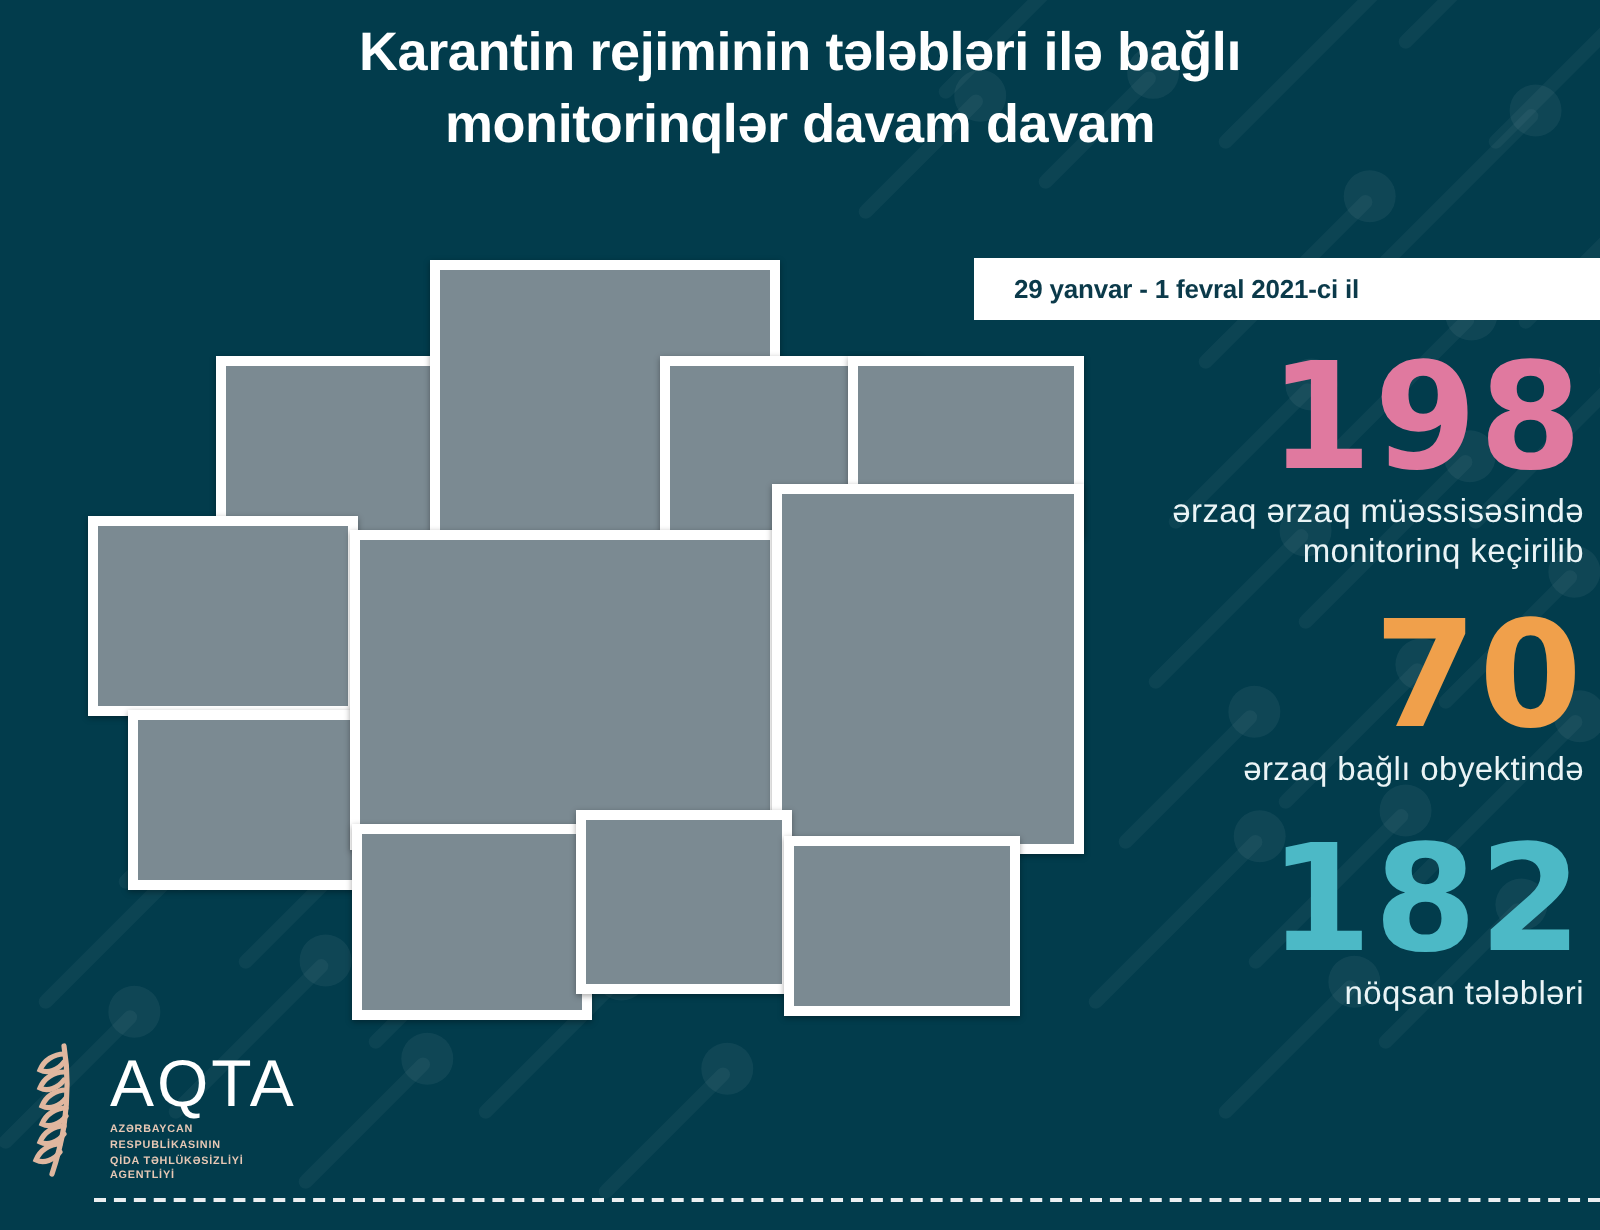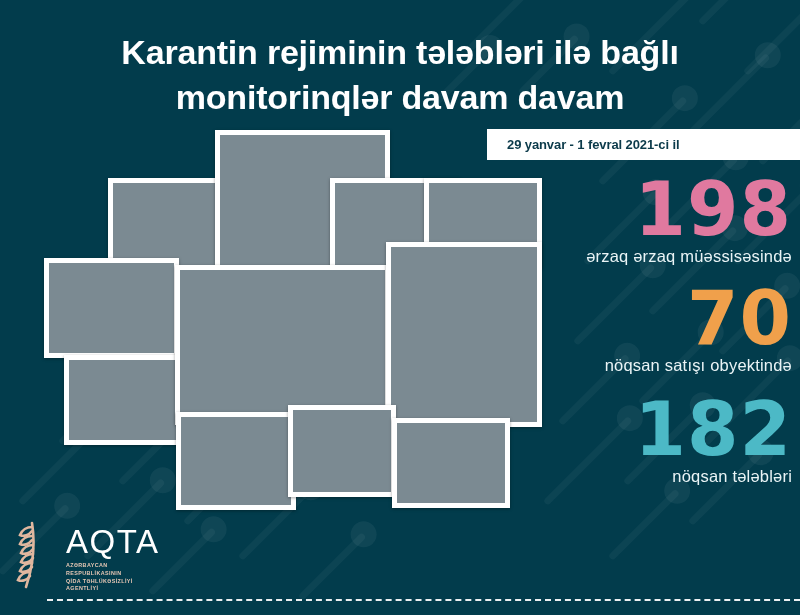--- a/index.html
+++ b/index.html
@@ -42,25 +42,25 @@
     margin-top: -13px;
     margin-left: -13px;
     border-radius: 50%;
     background: rgba(255,255,255,0.055);
   }
 
   
   .title {
     position: absolute;
     left: 60px;
-    top: 30px;
+    top: 9px;
     width: 680px;
     text-align: center;
     color: #ffffff;
-    font-size: 34px;
+    font-size: 27px;
     font-weight: bold;
     line-height: 1.32;
     letter-spacing: -0.2px;
   }
 
   
   .date-banner {
     position: absolute;
     left: 487px;
     top: 129px;
@@ -140,21 +140,21 @@
 
   
   .logo {
     position: absolute;
     left: 14px;
     bottom: 22px;
     display: flex;
     align-items: flex-start;
   }
   .logo-mark { width: 36px; height: 72px; flex: none; }
-  .logo-text { margin-left: 16px; padding-top: 6px; }
+  .logo-text { margin-left: 5px; padding-top: 6px; }
   .logo-word {
     color: #ffffff;
     font-size: 33px;
     font-weight: 300;
     letter-spacing: 1.5px;
     line-height: 1;
     display: block;
   }
   .logo-sub {
     color: #e7c8b5;
@@ -349,24 +349,25 @@
   </div>
 
   <div class="date-banner">
     <span>29 yanvar - 1 fevral 2021-ci il</span>
   </div>
 
   <div class="stats">
     <div class="stat stat-1">
       <span class="num">198</span>
       <span class="lbl">ərzaq ərzaq müəssisəsində</span>
+      <span class="lbl" style="margin-top:0;">monitorinq keçirilib</span>
     </div>
     <div class="stat stat-2">
       <span class="num">70</span>
-      <span class="lbl">nöqsan satışı obyektində</span>
+      <span class="lbl">ərzaq bağlı obyektində</span>
     </div>
     <div class="stat stat-3">
       <span class="num">182</span>
       <span class="lbl">nöqsan tələbləri</span>
     </div>
   </div>
 
   <div class="logo">
     <span class="logo-mark">
       <svg viewBox="0 0 36 72" width="36" height="72" aria-hidden="true">

